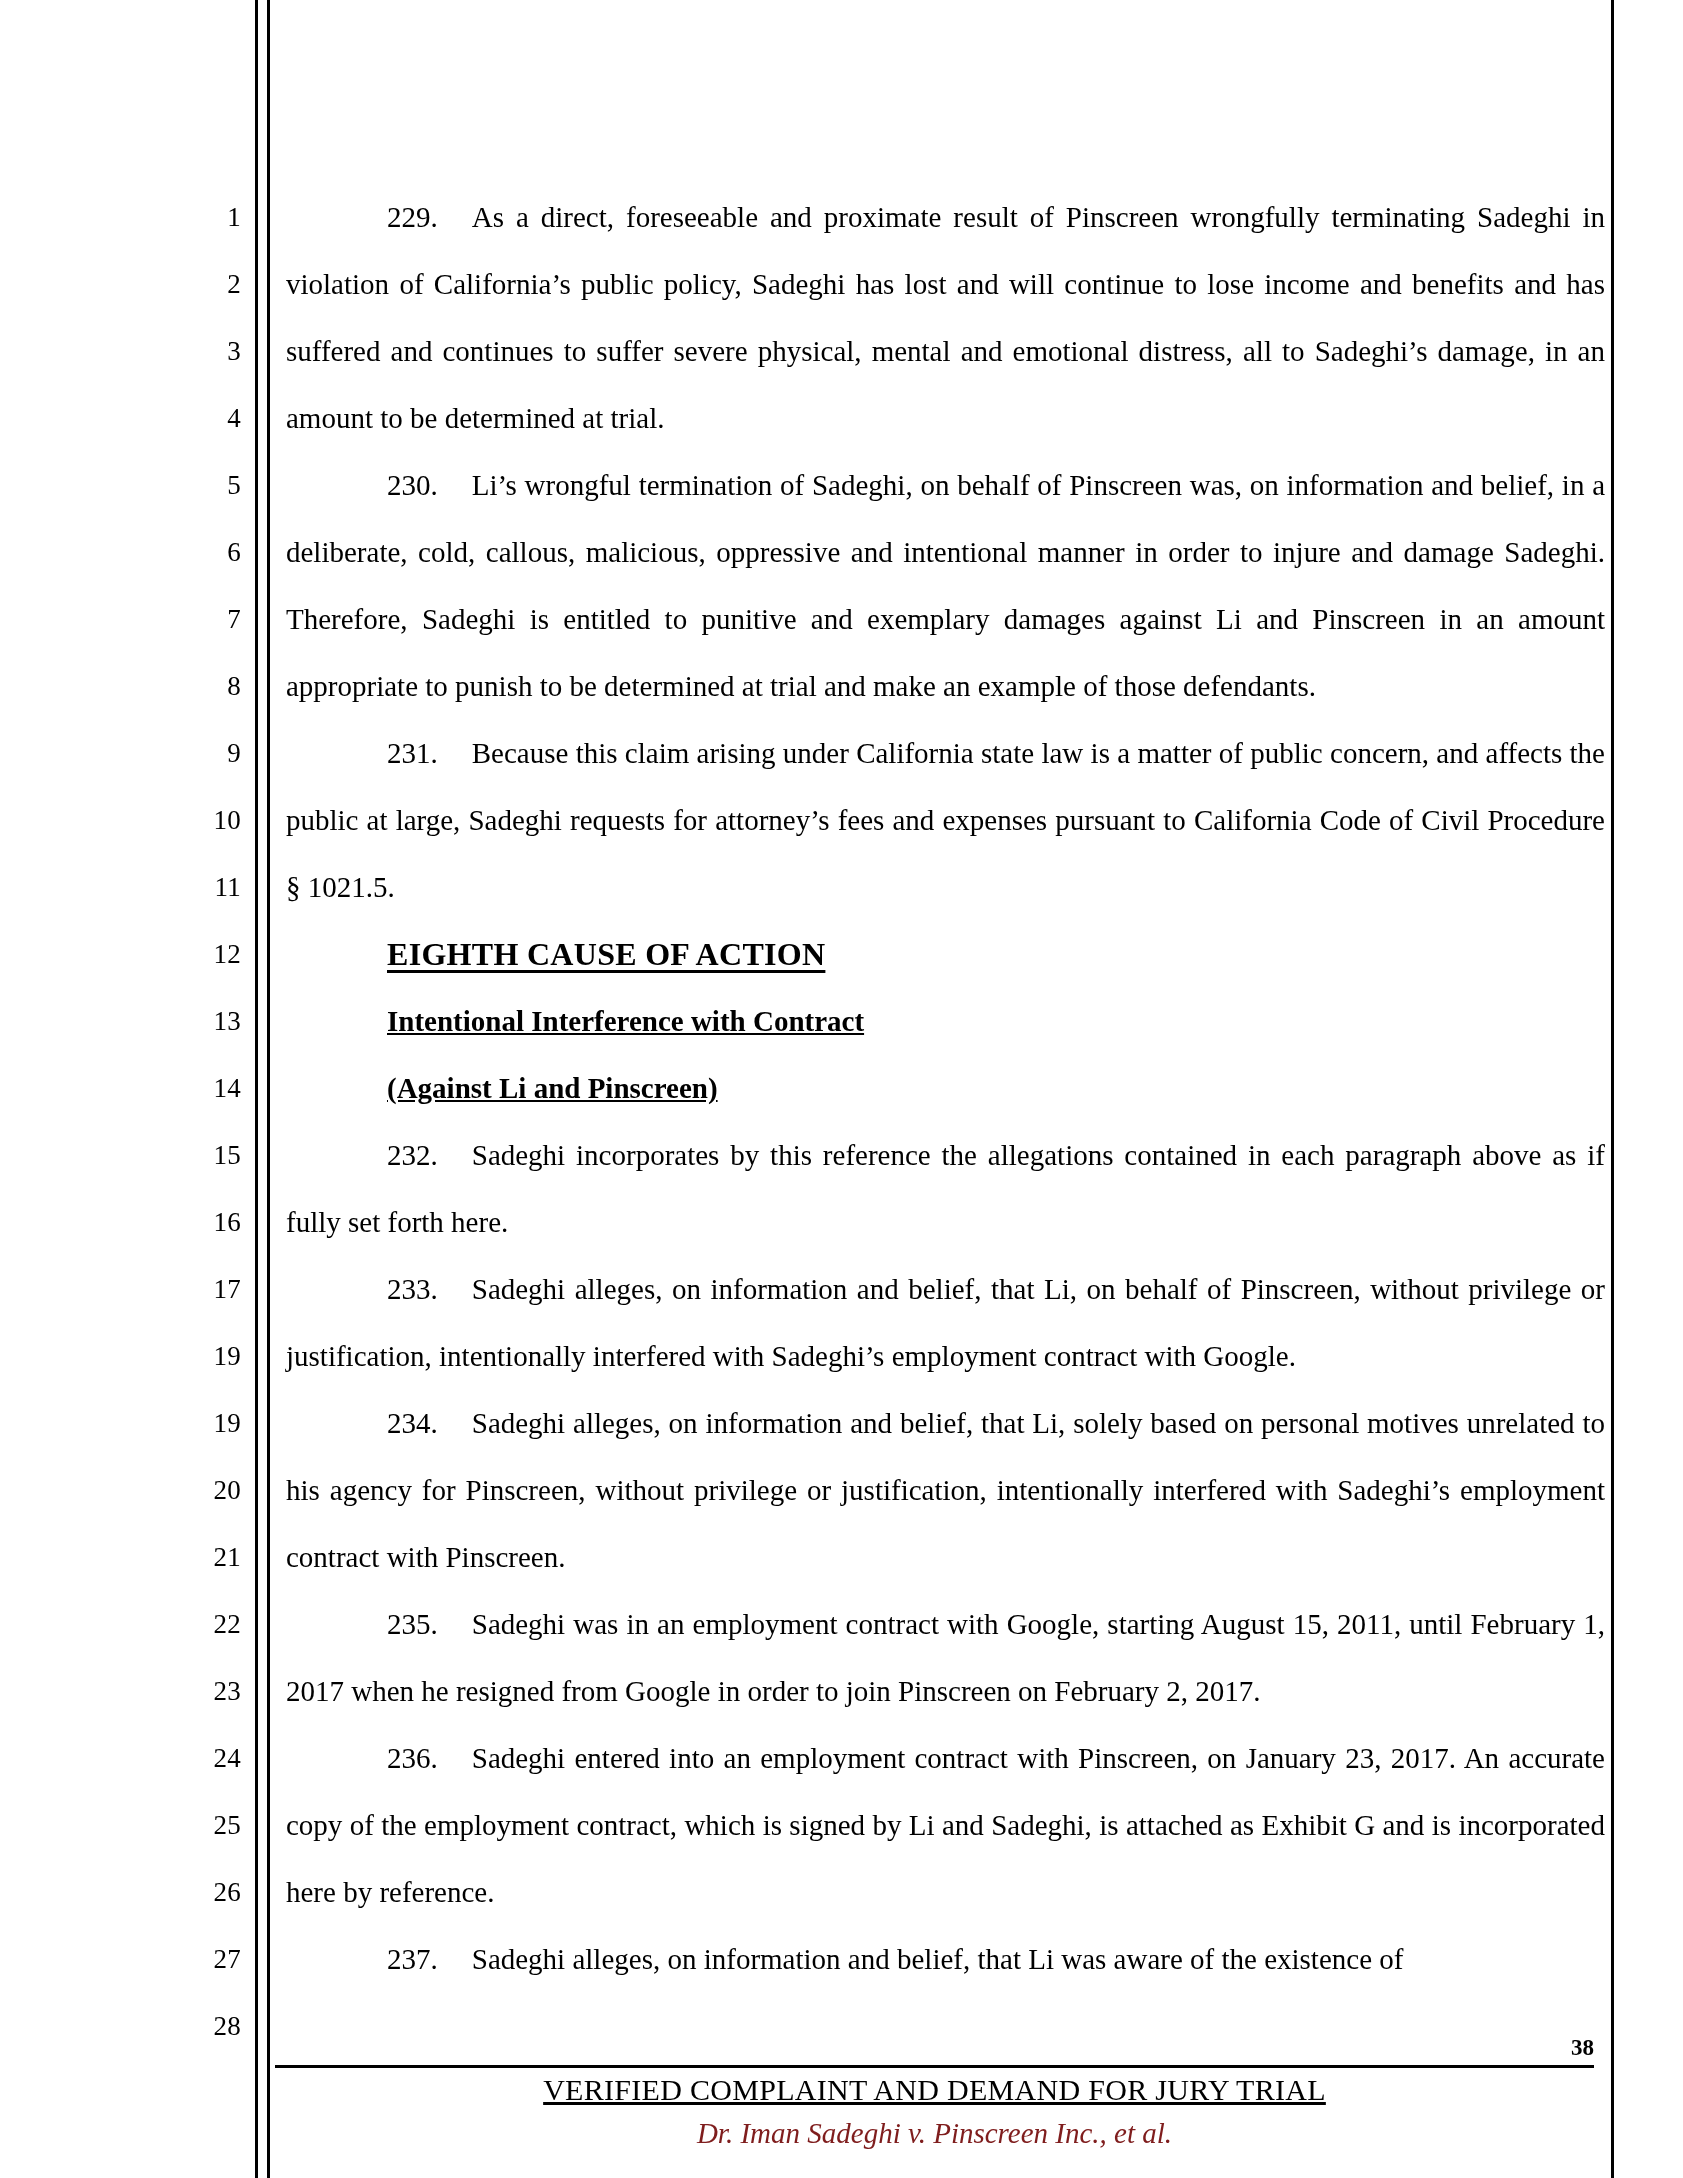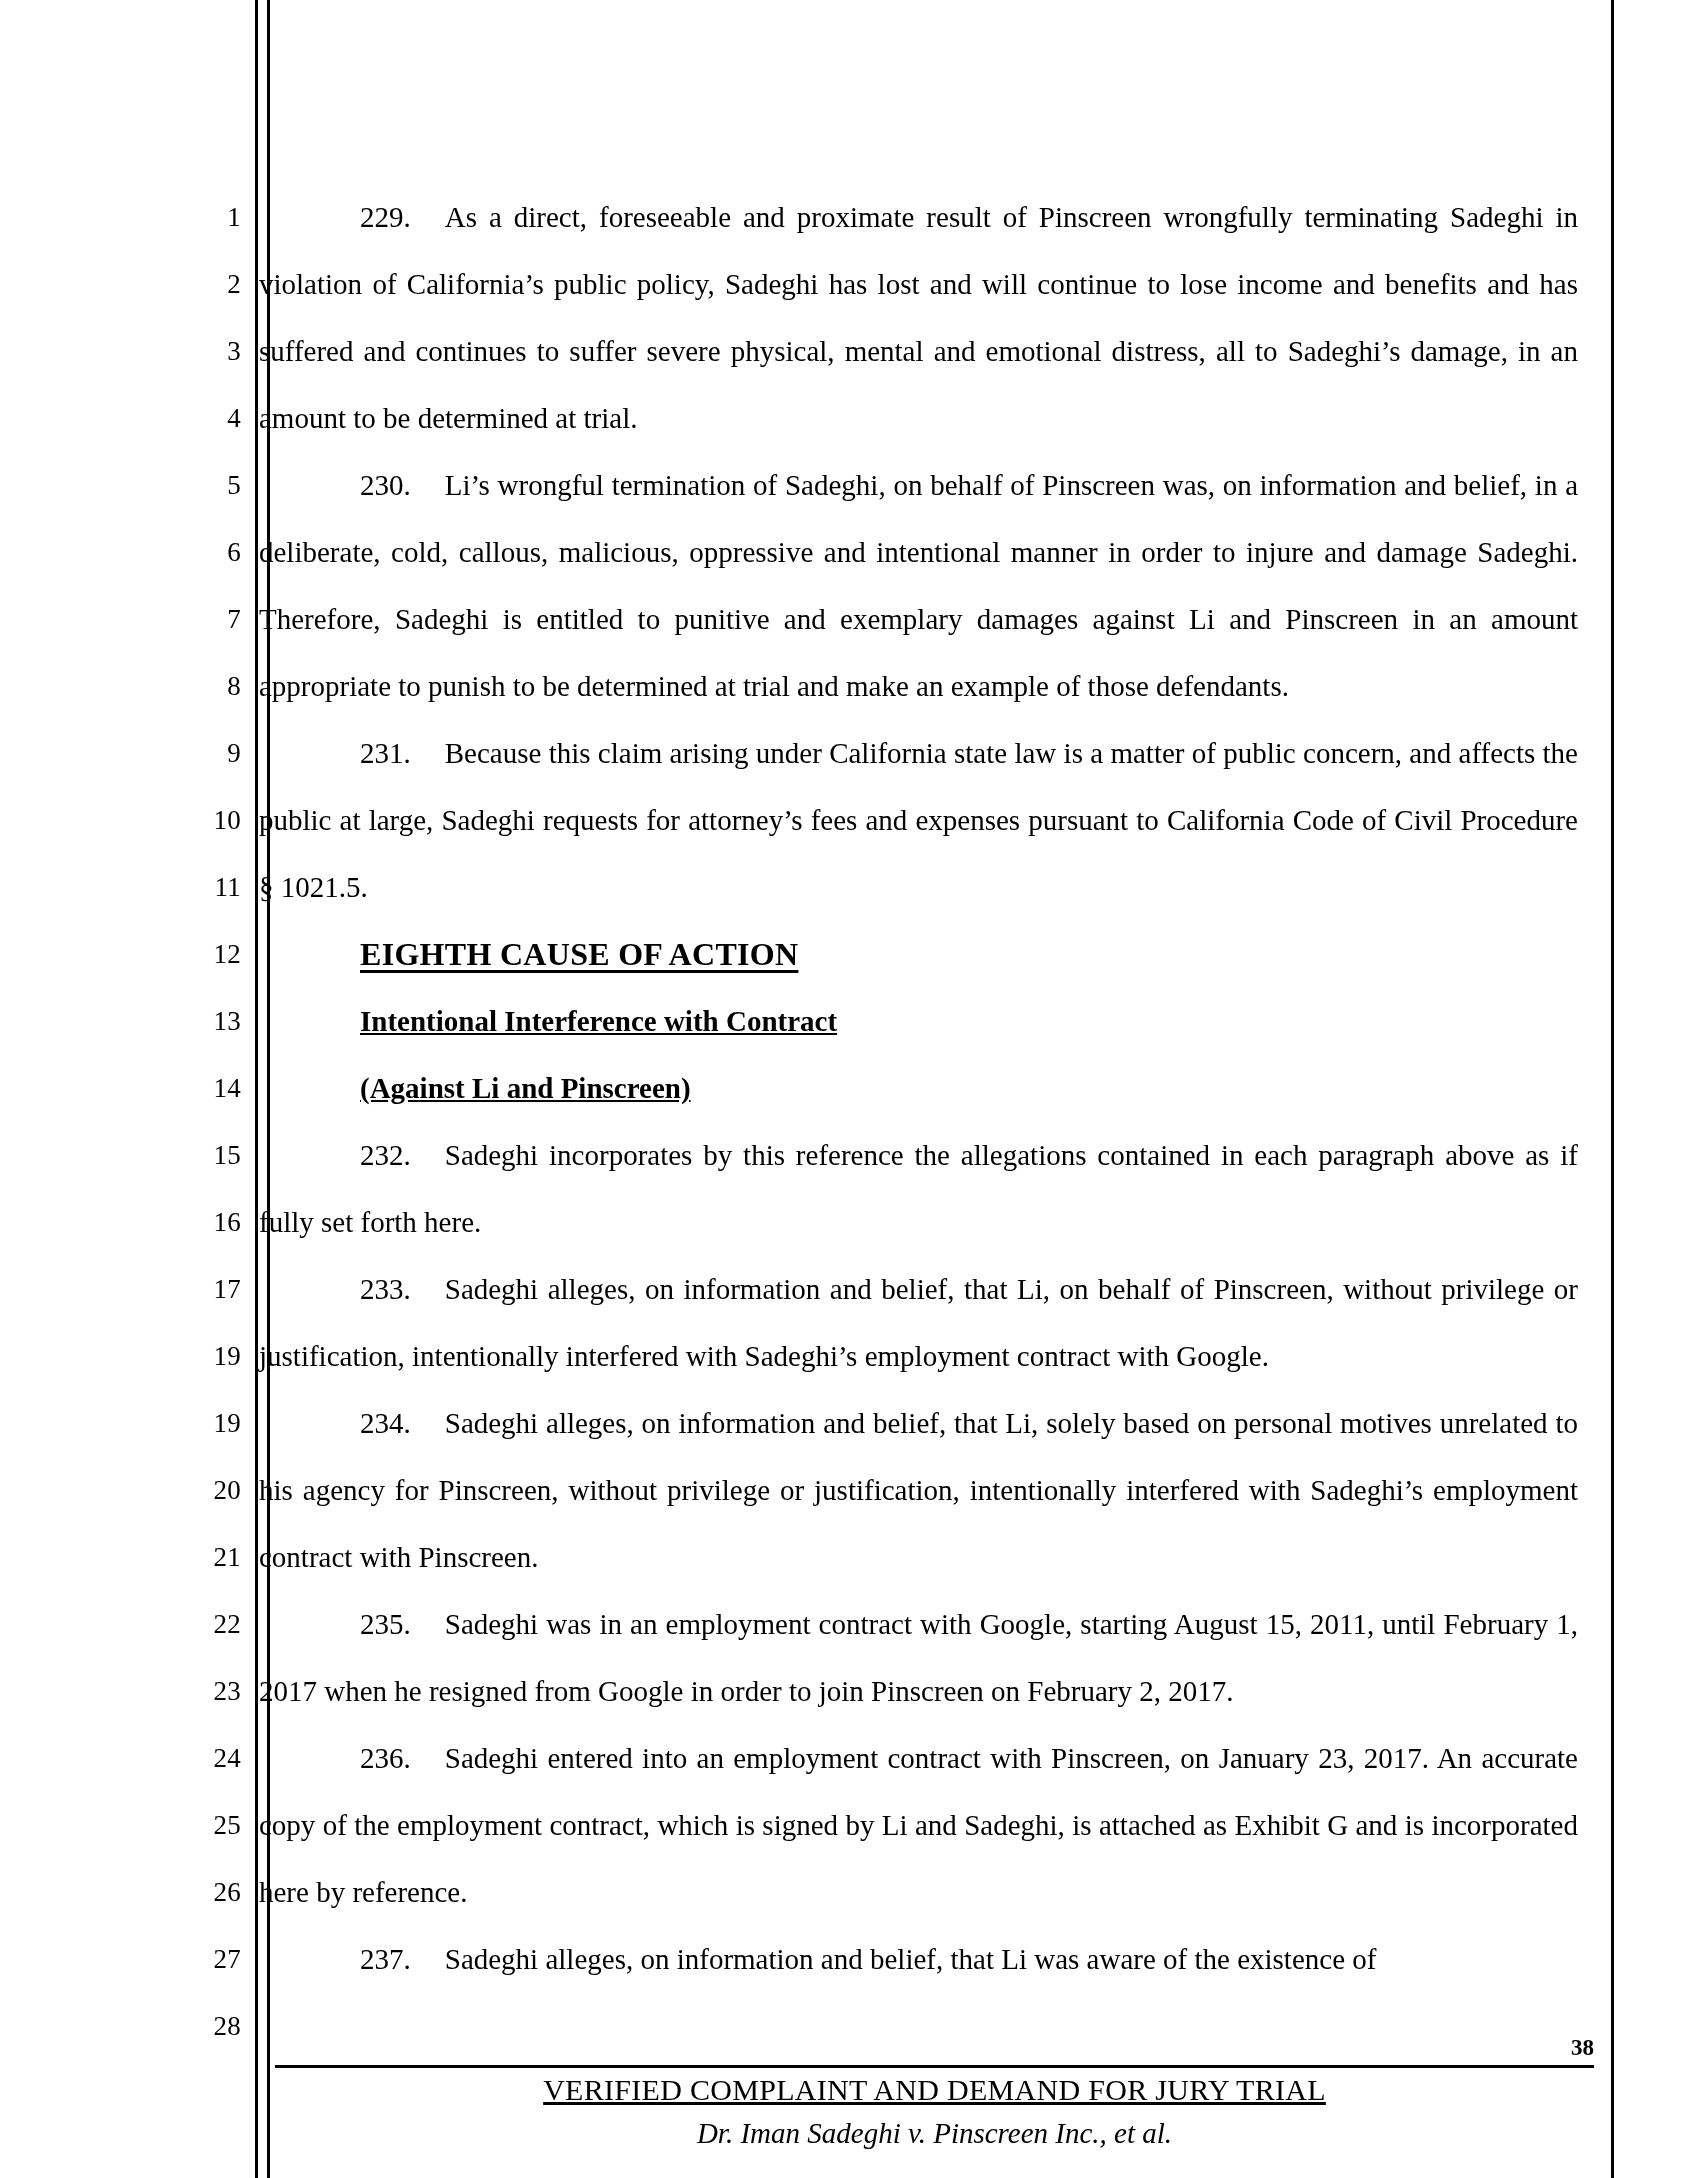--- a/index.html
+++ b/index.html
@@ -47,21 +47,21 @@
   }
   #line-numbers .ln {
     display: block;
     height: 67px;
     white-space: nowrap;
   }
 
   
   #body-col {
     position: absolute;
-    left: 259px;
+    left: 286px;
     top: 184px;
     width: 1319px;
     font-size: 29px;
     line-height: 67px;
   }
 
   #body-col p {
     margin: 0;
     text-align: justify;
     text-justify: inter-word;
@@ -191,17 +191,17 @@
     <p><span class="pnum">236.</span><span>Sadeghi entered into an employment contract with Pinscreen, on January 23, 2017. An accurate copy of the employment contract, which is signed by Li and Sadeghi, is attached as Exhibit G and is incorporated here by reference.</span></p>
 
     <p><span class="pnum">237.</span><span>Sadeghi alleges, on information and belief, that Li was aware of the existence of</span></p>
 
   </div>
 
   <div id="footer">
     <div id="page-number">38</div>
     <hr id="footer-rule">
     <div id="footer-title">VERIFIED COMPLAINT AND DEMAND FOR JURY TRIAL</div>
-    <div id="footer-case" style="color: #000000;">Dr. Iman Sadeghi v. Pinscreen Inc., et al.</div>
+    <div id="footer-case" style="color: #7f1d1d;">Dr. Iman Sadeghi v. Pinscreen Inc., et al.</div>
   </div>
 
 </div>
 
 
 </body></html>

